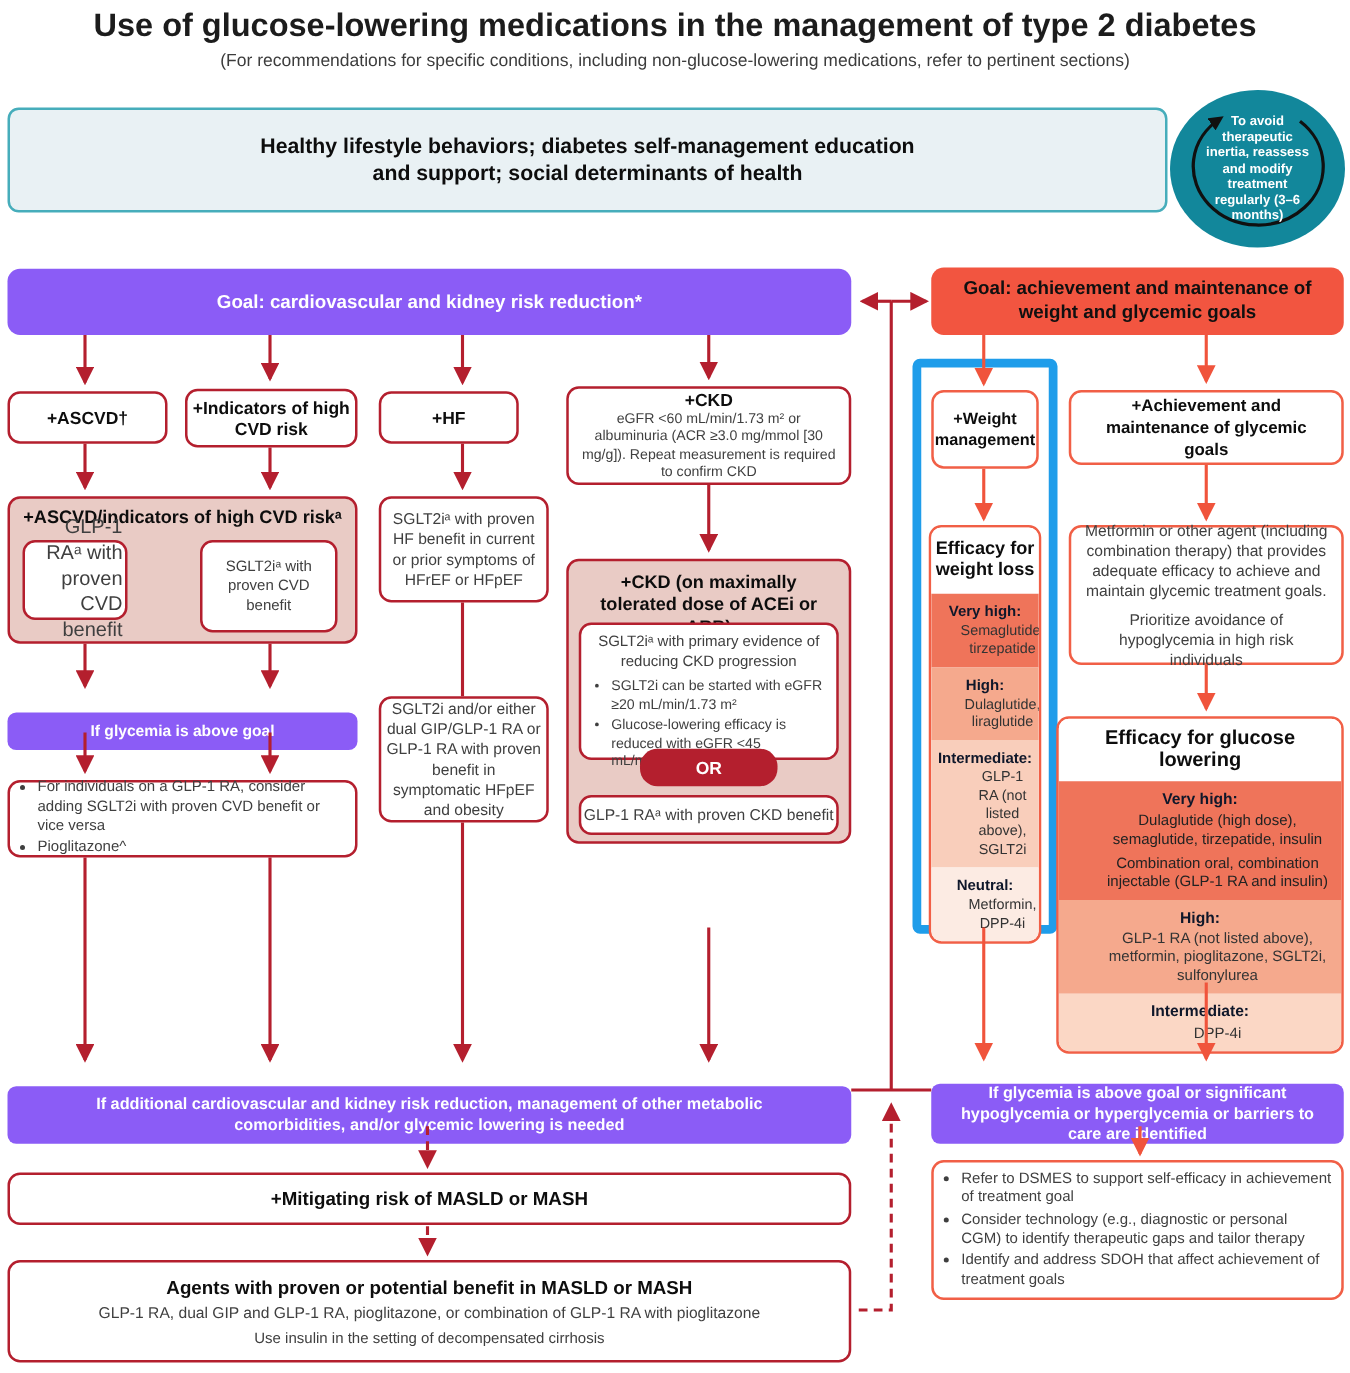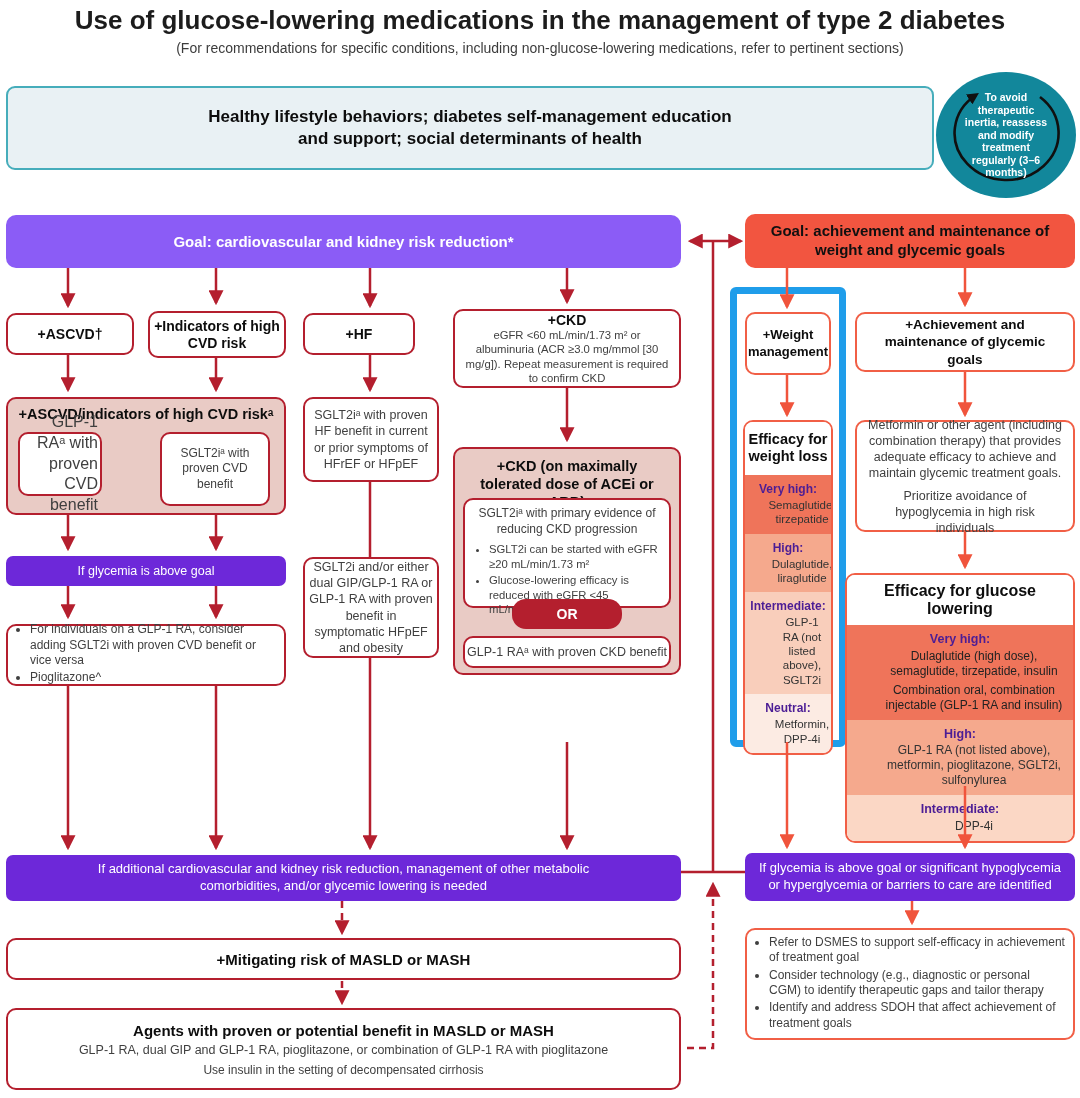--- a/index.html
+++ b/index.html
@@ -6,32 +6,32 @@
   #canvas{
     position:relative;width:1080px;height:1098px;background:#fff;overflow:hidden;
     font-family:"Liberation Sans","DejaVu Sans",sans-serif;color:#1c1c1c;
   }
   .abs{position:absolute;box-sizing:border-box;}
   .ctr{display:flex;flex-direction:column;align-items:center;justify-content:center;text-align:center;}
   
   .rbox{background:#fff;border:2.5px solid #b41f2e;border-radius:10px;}
   .obox{background:#fff;border:2px solid #f15f46;border-radius:10px;}
   .pinkpanel{background:#e9cbc5;border:2.5px solid #b41f2e;border-radius:10px;}
-  .tealbar{background:#6d28d9;border-radius:7px;color:#fff;font-weight:normal;}
+  .tealbar{background:#8b5cf6;border-radius:7px;color:#fff;font-weight:bold;margin-top:14px;}
   .goalbar-red{background:#8b5cf6;border-radius:10px;color:#fff;font-weight:bold;font-size:15px;}
   .goalbar-orange{background:#f25540;border-radius:10px;color:#101010;font-weight:bold;font-size:15px;line-height:1.25;}
   .bold-label{font-weight:bold;color:#0d0d0d;}
   .body-txt{color:#3f3f3f;}
   .hdr{font-weight:bold;color:#0d0d0d;}
   ul.blist{margin:0;padding:0 6px 0 20px;text-align:left;}
   ul.blist li{margin:0 0 2px 0;line-height:1.28;}
   
   .tierstack{overflow:hidden;display:flex;flex-direction:column;}
   .tier{padding:7px 4px;line-height:1.25;}
-  .tier .tl{font-weight:bold;color:#4c1d95;margin-bottom:1px;}
+  .tier .tl{font-weight:bold;color:#0f172a;margin-bottom:1px;}
   .tier .td{color:#333;margin-left:28px;}
   .connector-layer{pointer-events:none;}
 </style>
 </head>
 <body>
 
 <div id="canvas">
 
   <div class="abs" style="left:0;top:5;width:1080px;top:5px;text-align:center;font-size:26px;font-weight:bold;color:#1c1c1c;">Use of glucose-lowering medications in the management of type 2 diabetes</div>
   <div class="abs" style="left:0;top:40px;width:1080px;text-align:center;font-size:14px;color:#3c3c3c;">(For recommendations for specific conditions, including non-glucose-lowering medications, refer to pertinent sections)</div>

